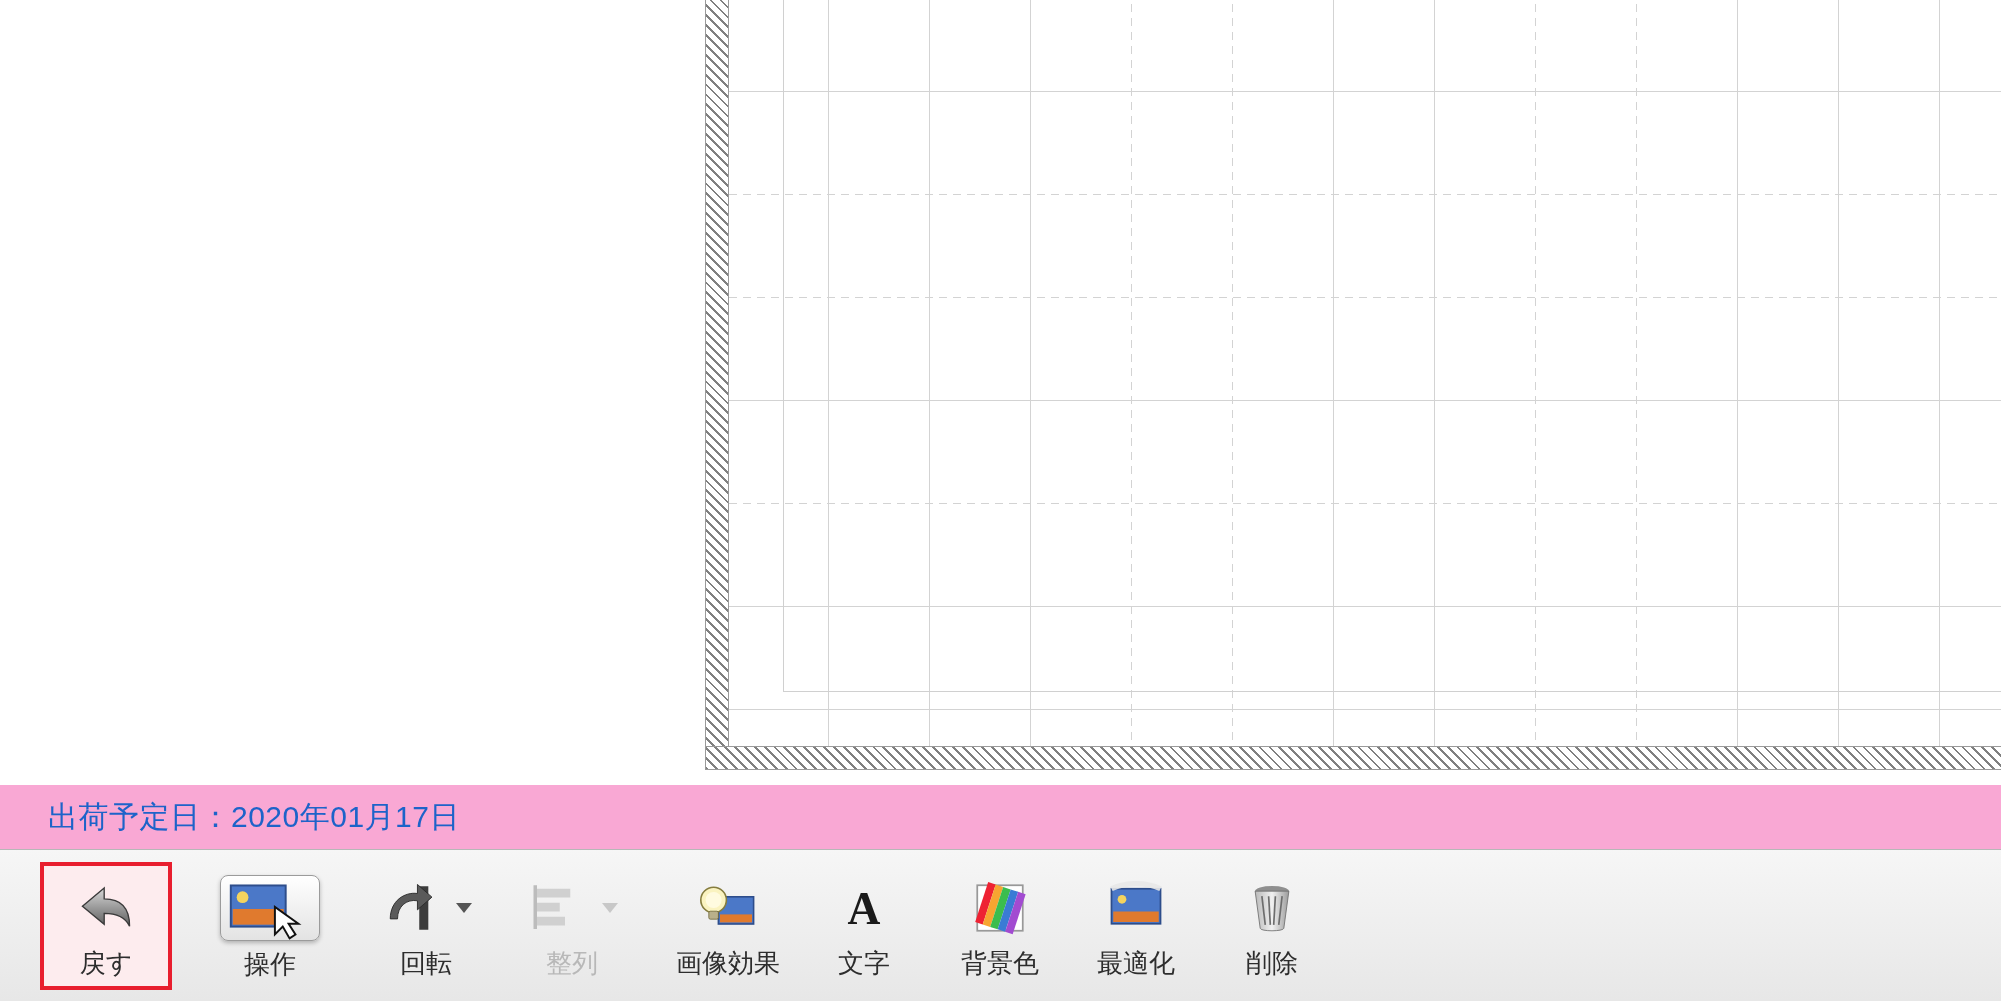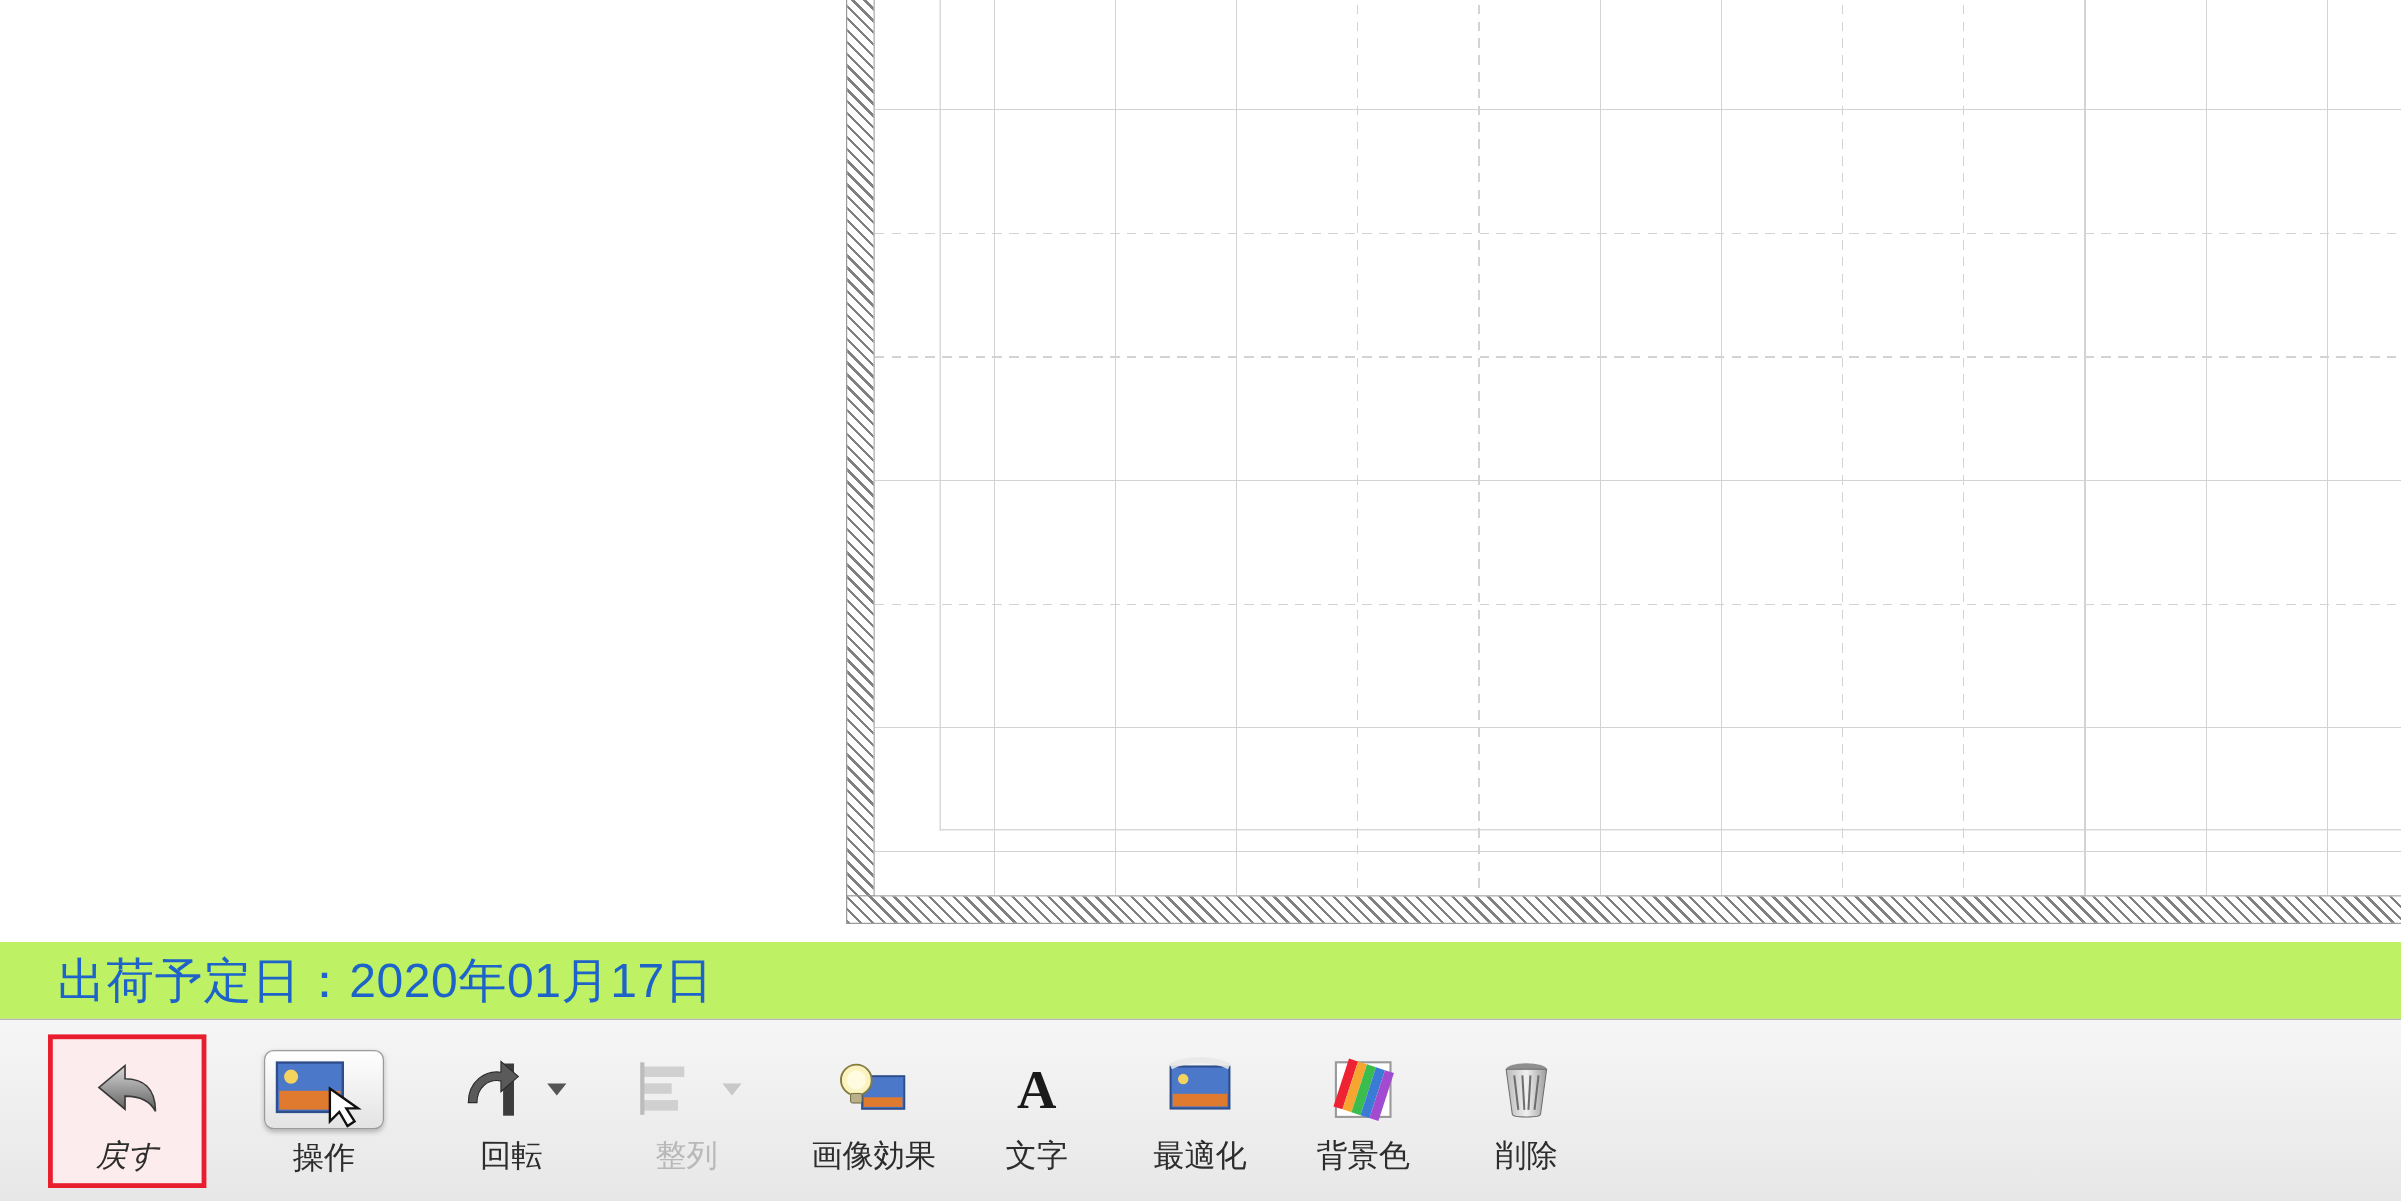--- a/index.html
+++ b/index.html
@@ -88,24 +88,24 @@
       border-left: 1px solid #d0d0d0;
       border-bottom: 1px solid #d0d0d0;
     }
 
     
     .ship-date {
       flex: 0 0 64px;
       display: flex;
       align-items: center;
       padding-left: 48px;
-      font-size: 40px;
+      font-size: 30px;
       letter-spacing: 0.5px;
       color: #1d63c9;
-      background: #bef264;
+      background: #f9a8d4;
     }
 
     
     .toolbar-sep {
       height: 1px;
       background: #b7b7b7;
     }
 
     
     .toolbar {
@@ -142,21 +142,20 @@
     .tb-btn.disabled .lbl { color: #b8b8b8; }
     .tb-btn.disabled { cursor: default; }
 
     
     .tb-btn.hl {
       background: #fdecee;
       border: 4px solid #e81e2e;
       border-radius: 0;
       width: 132px;
       height: 128px;
-      font-style: italic;
     }
 
     
     .tb-btn.raised .icon-wrap {
       width: 100px; height: 66px;
       background: linear-gradient(#ffffff,#e3e3e3);
       border: 1px solid #9b9b9b;
       box-shadow: 0 2px 4px rgba(0,0,0,0.25), inset 0 1px 0 #fff;
       border-radius: 8px;
     }
@@ -284,44 +283,44 @@
         <text x="32" y="50" text-anchor="middle" font-family="Georgia, 'Times New Roman', serif" font-size="52" font-weight="600" fill="#1a1a1a">A</text>
       </svg>
     </span>
     <span class="lbl">文字</span>
   </div>
 
 
 
   <div class="tb-btn">
     <span class="icon-wrap">
-      <svg viewBox="0 0 64 64" width="58" height="56">
-        <rect x="4" y="10" width="56" height="40" fill="#4b78c8" stroke="#2d4d8b" stroke-width="2"></rect>
-        <rect x="6" y="36" width="52" height="12" fill="#e07a2e"></rect>
-        <path d="M4 10 C20 2 44 2 60 10" stroke="#e8e8e8" stroke-width="6" fill="none" opacity="0.9"></path>
-        <circle cx="16" cy="22" r="5" fill="#f4d35e"></circle>
-      </svg>
-    </span>
-    <span class="lbl">最適化</span>
-  </div>
-
-  <div class="tb-btn">
-    <span class="icon-wrap">
       <svg viewBox="0 0 64 64" width="56" height="56">
         <rect x="6" y="6" width="52" height="52" fill="#fff" stroke="#999" stroke-width="2"></rect>
         <g transform="rotate(18 32 32)">
           <rect x="10" y="8" width="9" height="48" fill="#e23"></rect>
           <rect x="19" y="8" width="9" height="48" fill="#f7a531"></rect>
           <rect x="28" y="8" width="9" height="48" fill="#3bbd4e"></rect>
           <rect x="37" y="8" width="9" height="48" fill="#3a7bd5"></rect>
           <rect x="46" y="8" width="9" height="48" fill="#a24bd1"></rect>
         </g>
       </svg>
     </span>
     <span class="lbl">背景色</span>
+  </div>
+
+  <div class="tb-btn">
+    <span class="icon-wrap">
+      <svg viewBox="0 0 64 64" width="58" height="56">
+        <rect x="4" y="10" width="56" height="40" fill="#4b78c8" stroke="#2d4d8b" stroke-width="2"></rect>
+        <rect x="6" y="36" width="52" height="12" fill="#e07a2e"></rect>
+        <path d="M4 10 C20 2 44 2 60 10" stroke="#e8e8e8" stroke-width="6" fill="none" opacity="0.9"></path>
+        <circle cx="16" cy="22" r="5" fill="#f4d35e"></circle>
+      </svg>
+    </span>
+    <span class="lbl">最適化</span>
   </div>
 
   <div class="tb-btn">
     <span class="icon-wrap">
       <svg viewBox="0 0 64 64" width="54" height="58">
         <defs>
           <linearGradient id="gtrash" x1="0" y1="0" x2="1" y2="0">
             <stop offset="0" stop-color="#b9b9b9"></stop>
             <stop offset="0.5" stop-color="#f0f0f0"></stop>
             <stop offset="1" stop-color="#9c9c9c"></stop>

